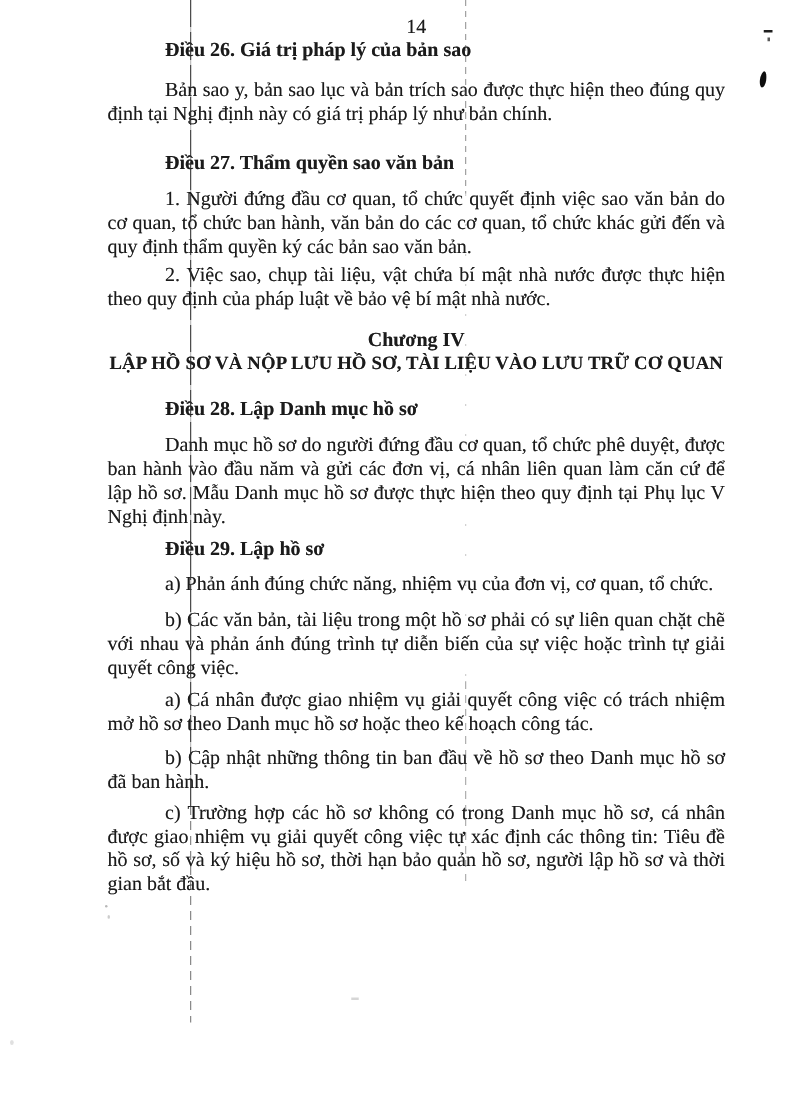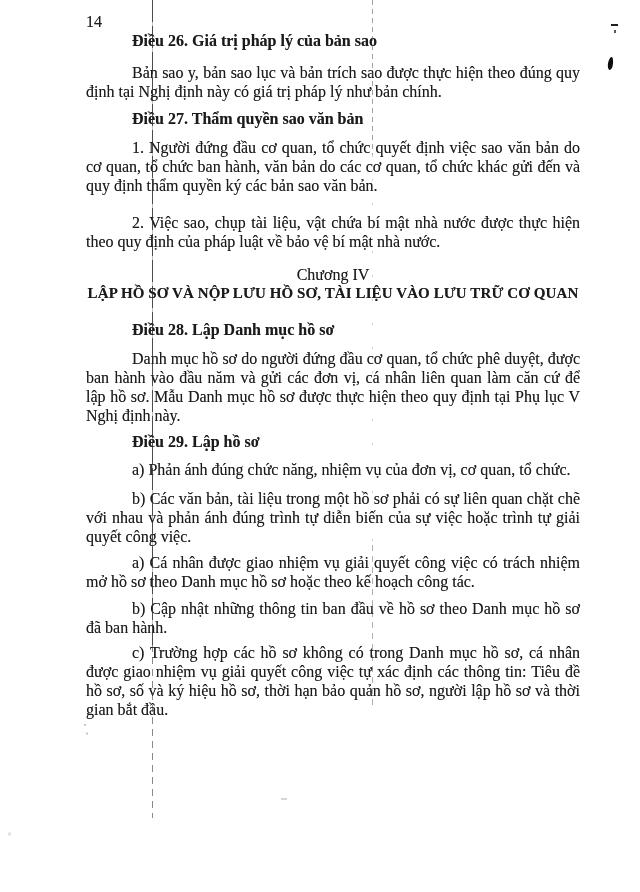--- a/index.html
+++ b/index.html
@@ -16,24 +16,24 @@
     position: absolute;
     left: 86px;
     top: 12px;
     width: 494px;
     font-size: 16px;
     line-height: 19px;
     text-align: justify;
     text-shadow: 0 0 0.3px rgba(0,0,0,0.45);
   }
   .doc > div { margin: 0; }
-  .pagenum { margin-bottom: 32px; }
+  .pagenum { text-align: center; margin-bottom: 32px; }
   .para { text-indent: 46px; }
   .h { font-weight: bold; text-indent: 46px; }
-  .ch-label { font-weight: normal; text-align: center; text-indent: 0; }
+  .ch-label { font-weight: bold; text-align: center; text-indent: 0; }
   .ch-title {
     font-weight: bold;
     text-align: center;
     text-indent: 0;
     white-space: nowrap;
     font-size: 15px;
     letter-spacing: 0.1px;
   }
   
   .vline { position: absolute; width: 1px; pointer-events: none; }
@@ -79,24 +79,24 @@
 </style>
 </head>
 <body>
 
 <div class="page">
 
   <div class="doc">
     <div class="pagenum">14</div>
 
     <div class="h" style="margin-bottom:13px">Điều 26. Giá trị pháp lý của bản sao</div>
-    <div class="para" style="margin-bottom:8px">Bản sao y, bản sao lục và bản trích sao được thực hiện theo đúng quy định tại Nghị định này có giá trị pháp lý như bản chính.</div>
+    <div class="para" style="margin-bottom:20px">Bản sao y, bản sao lục và bản trích sao được thực hiện theo đúng quy định tại Nghị định này có giá trị pháp lý như bản chính.</div>
 
     <div class="h" style="margin-bottom:10px">Điều 27. Thẩm quyền sao văn bản</div>
-    <div class="para" style="margin-bottom:18px">1. Người đứng đầu cơ quan, tổ chức quyết định việc sao văn bản do cơ quan, tổ chức ban hành, văn bản do các cơ quan, tổ chức khác gửi đến và quy định thẩm quyền ký các bản sao văn bản.</div>
+    <div class="para" style="margin-bottom:4px">1. Người đứng đầu cơ quan, tổ chức quyết định việc sao văn bản do cơ quan, tổ chức ban hành, văn bản do các cơ quan, tổ chức khác gửi đến và quy định thẩm quyền ký các bản sao văn bản.</div>
     <div class="para" style="margin-bottom:14px">2. Việc sao, chụp tài liệu, vật chứa bí mật nhà nước được thực hiện theo quy định của pháp luật về bảo vệ bí mật nhà nước.</div>
 
     <div class="ch-label">Chương IV</div>
     <div class="ch-title" style="margin-bottom:17px">LẬP HỒ SƠ VÀ NỘP LƯU HỒ SƠ, TÀI LIỆU VÀO LƯU TRỮ CƠ QUAN</div>
 
     <div class="h" style="margin-bottom:10px">Điều 28. Lập Danh mục hồ sơ</div>
     <div class="para" style="margin-bottom:7px">Danh mục hồ sơ do người đứng đầu cơ quan, tổ chức phê duyệt, được ban hành vào đầu năm và gửi các đơn vị, cá nhân liên quan làm căn cứ để lập hồ sơ. Mẫu Danh mục hồ sơ được thực hiện theo quy định tại Phụ lục V Nghị định này.</div>
 
     <div class="h" style="margin-bottom:9px">Điều 29. Lập hồ sơ</div>
     <div class="para" style="margin-bottom:10px">a) Phản ánh đúng chức năng, nhiệm vụ của đơn vị, cơ quan, tổ chức.</div>

